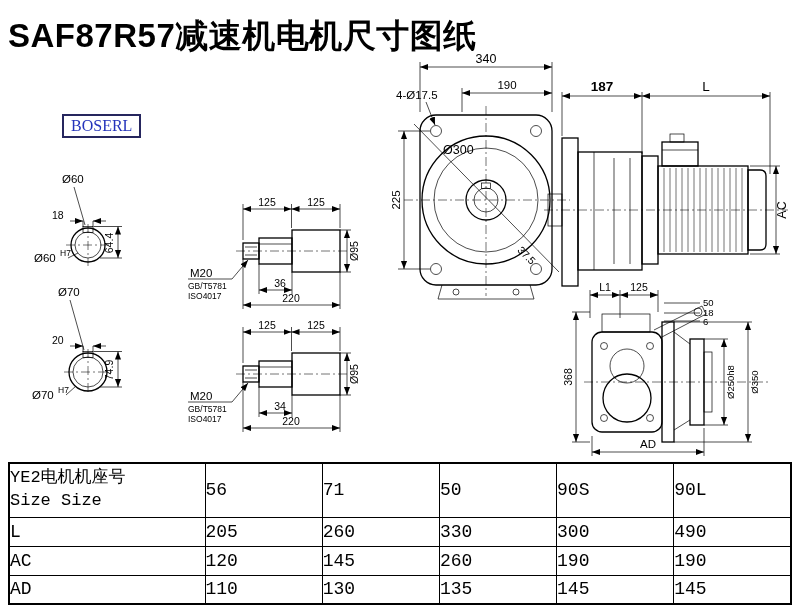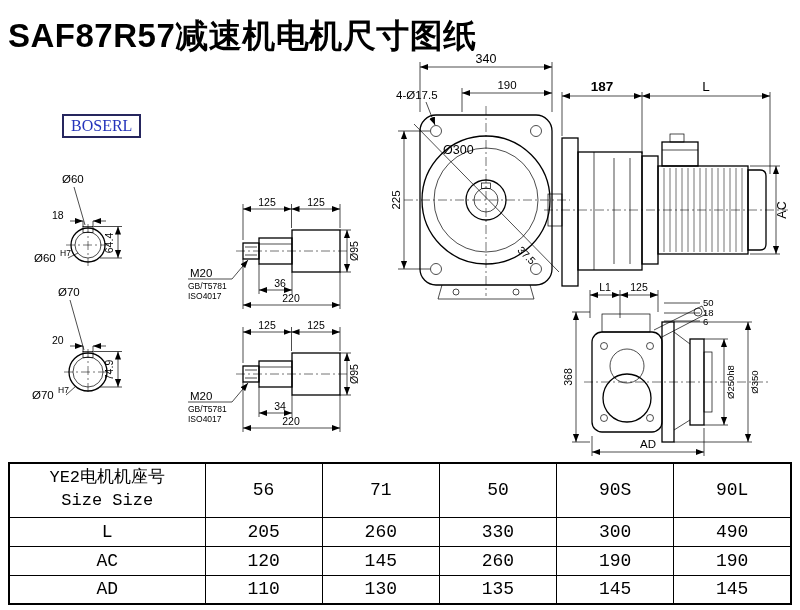--- a/index.html
+++ b/index.html
@@ -15,21 +15,21 @@
   .tl  { fill:none; stroke:#000; stroke-width:.7; }
   .dim { fill:none; stroke:#000; stroke-width:.7; }
   .cl  { fill:none; stroke:#000; stroke-width:.55; stroke-dasharray:9 3 2 3; }
   .fin { stroke:#000; stroke-width:.55; }
   svg text { font-family:"Liberation Sans",sans-serif; fill:#000; }
   .t8{font-size:8.5px}.t9{font-size:9.5px}.t10{font-size:10.5px}
   .t11{font-size:11.5px}.t12{font-size:12.5px}
   .t13{font-size:13.5px;font-weight:bold}.t13n{font-size:13.5px}
 
   table.spec { position:absolute; left:8px; top:462px; width:784px; border-collapse:collapse;
-               table-layout:fixed; text-align:center; border:2px solid #000;
+               table-layout:fixed; border:2px solid #000;
                font-family:"Liberation Mono","DejaVu Sans Mono",monospace; }
   table.spec td { border:1px solid #000; font-size:18px; height:29px; vertical-align:middle; }
   table.spec tr.hdr td { height:54px; }
   table.spec td.first div { line-height:1.35; font-size:17px; }
 </style>
 </head>
 <body>
 
 <div class="title">SAF87R57减速机电机尺寸图纸</div>
 <div class="logo">BOSERL</div>

